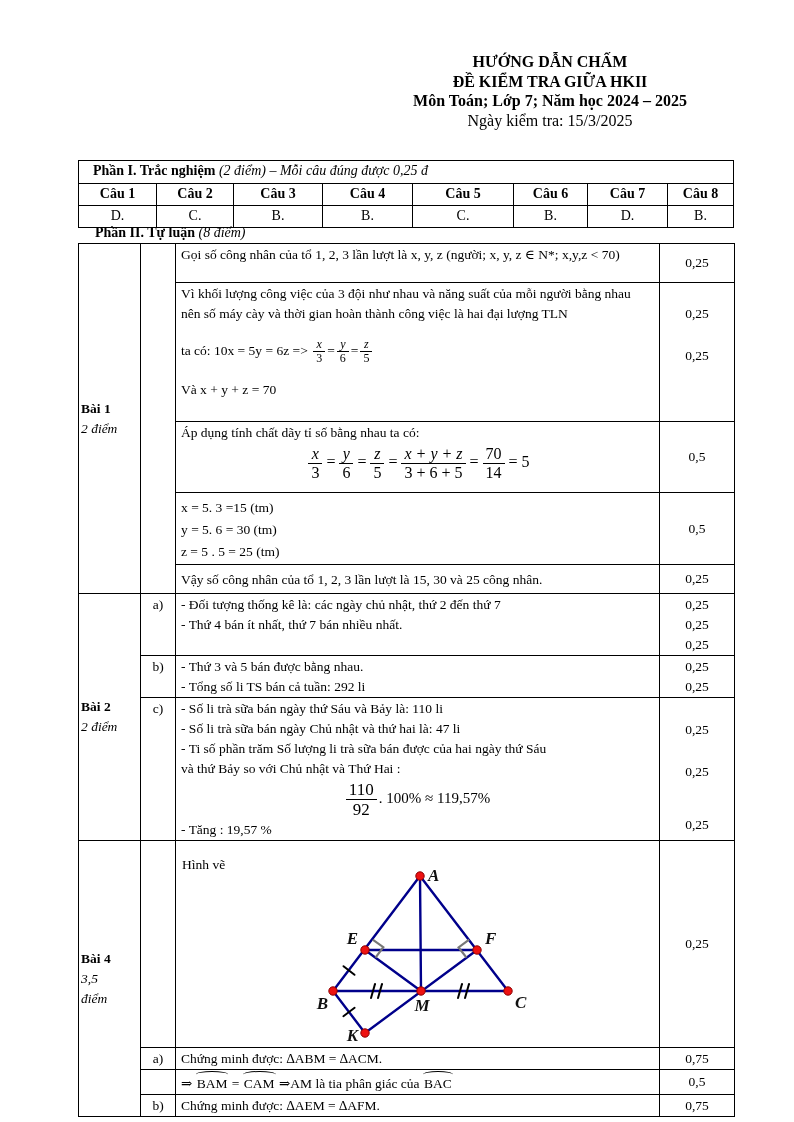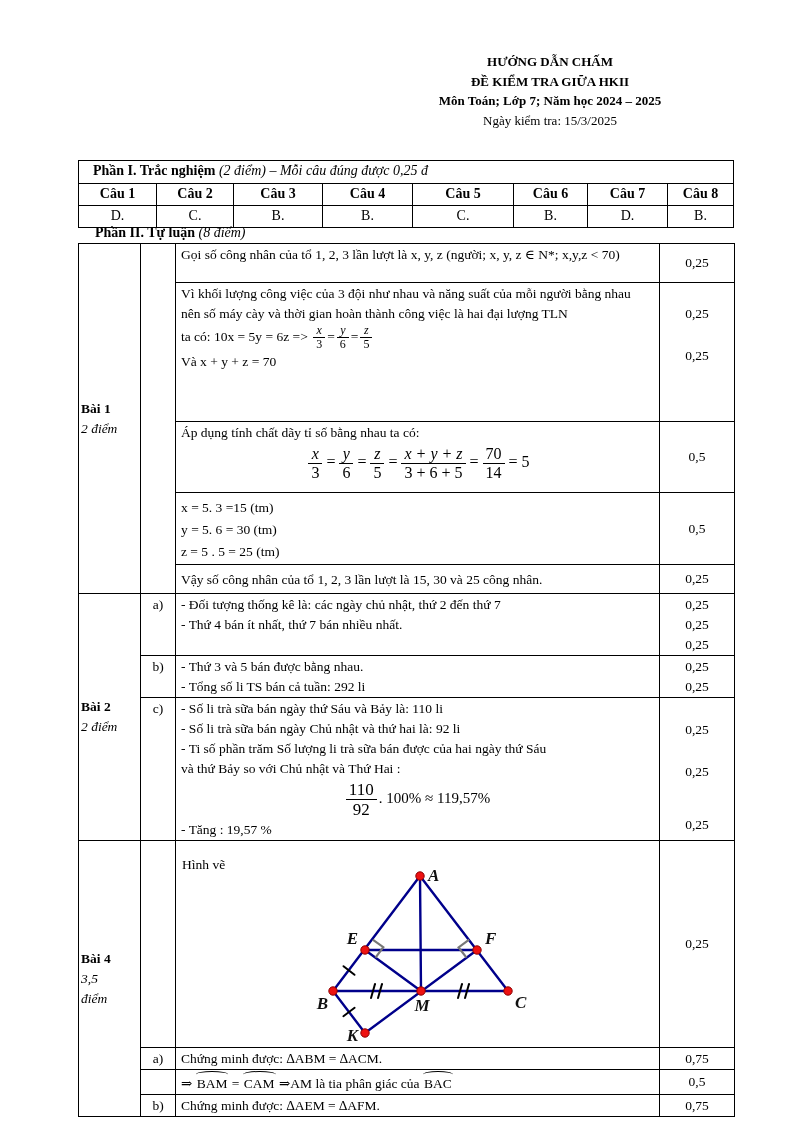--- a/index.html
+++ b/index.html
@@ -3,21 +3,21 @@
 <meta charset="utf-8">
 <style>
   html,body{margin:0;padding:0;background:#fff;}
   .page{position:relative;width:794px;height:1122px;background:#fff;overflow:hidden;
         font-family:"Liberation Serif","DejaVu Serif",serif;color:#000;font-size:13.5px;}
   .b{font-weight:bold;}
   .i{font-style:italic;}
 
   
   .hdr-left{position:absolute;left:72px;top:52px;width:300px;text-align:center;line-height:19px;font-size:13.5px;}
-  .hdr-right{position:absolute;left:380px;top:52px;width:340px;text-align:center;line-height:19.5px;font-size:13px;}
+  .hdr-right{position:absolute;left:380px;top:52px;width:340px;text-align:center;line-height:19.5px;font-size:16px;}
   .school{font-weight:bold;text-decoration:underline;}
 
   
   table{border-collapse:collapse;table-layout:fixed;}
   td{border:1.5px solid #000;padding:0 4px;vertical-align:top;overflow:hidden;}
   .t1{position:absolute;left:78px;top:160px;width:656px;}
   .t1 td{text-align:center;font-size:14px;line-height:20px;border-radius:11px;}
   .t1 .title-cell{text-align:left;padding-left:14px;font-size:14px;}
   .t1 .qh{font-weight:bold;}
 
@@ -118,21 +118,21 @@
         <div class="b">Bài 1</div>
         <div class="i">2 điểm</div>
       </td>
       <td class="sub" rowspan="5"></td>
       <td class="ct"><span>Gọi số công nhân của tổ 1, 2, 3 lần lượt là x, y, z (người; x, y, z ∈ N*; x,y,z &lt; 70)</span></td>
       <td class="sc">0,25</td>
     </tr>
     <tr style="height:139px">
       <td class="ct">
         <div>Vì khối lượng công việc của 3 đội như nhau và năng suất của mỗi người bằng nhau nên số máy cày và thời gian hoàn thành công việc là hai đại lượng TLN</div>
-        <div style="margin:0 0;">
+        <div style="margin:14px 0;">
           <span>ta có: 10x = 5y = 6z  =&gt; </span><span class="fr fr-sm">
                 <span class="fn i">x</span>
                 <span class="fd">3</span>
               </span><span>=</span><span class="fr fr-sm">
                 <span class="fn i">y</span>
                 <span class="fd">6</span>
               </span><span>=</span><span class="fr fr-sm">
                 <span class="fn i">z</span>
                 <span class="fd">5</span>
               </span>
@@ -205,21 +205,21 @@
       </td>
       <td class="sc-top">
         <div>0,25</div>
         <div>0,25</div>
       </td>
     </tr>
     <tr style="height:139px">
       <td class="sub">c)</td>
       <td class="ct">
         <div>- Số li trà sữa bán ngày thứ Sáu và Bảy là: 110 li</div>
-        <div>- Số li trà sữa bán ngày Chủ nhật và thứ hai là: 92 li</div>
+        <div>- Số li trà sữa bán ngày Chủ nhật và thứ hai là: 47 li</div>
         <div>- Ti số phần trăm Số lượng li trà sữa bán được của hai ngày thứ Sáu</div>
         <div>và thứ Bảy so với Chủ nhật và Thứ Hai :</div>
         <div class="c-formula"><span class="fr" style="font-size:17px">
                 <span class="fn">110</span>
                 <span class="fd">92</span>
               </span><span>. 100% ≈ 119,57%</span></div>
         <div>- Tăng : 19,57 %</div>
       </td>
       <td class="sc-rel">
         <span class="sc-abs" style="top:22px">0,25</span>

